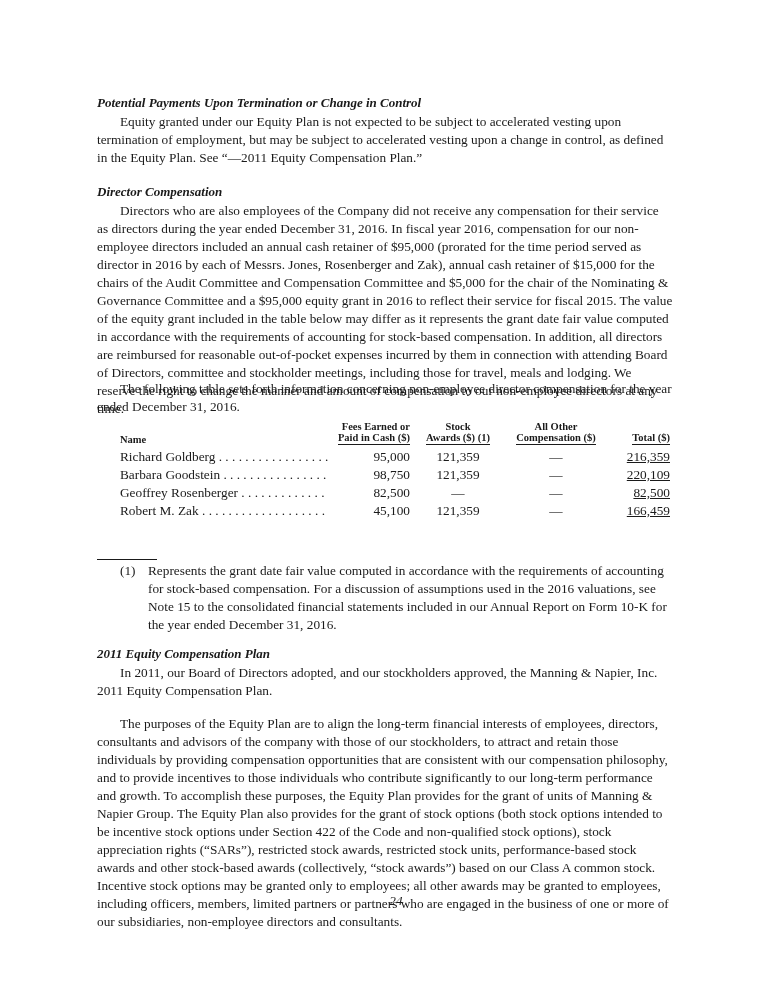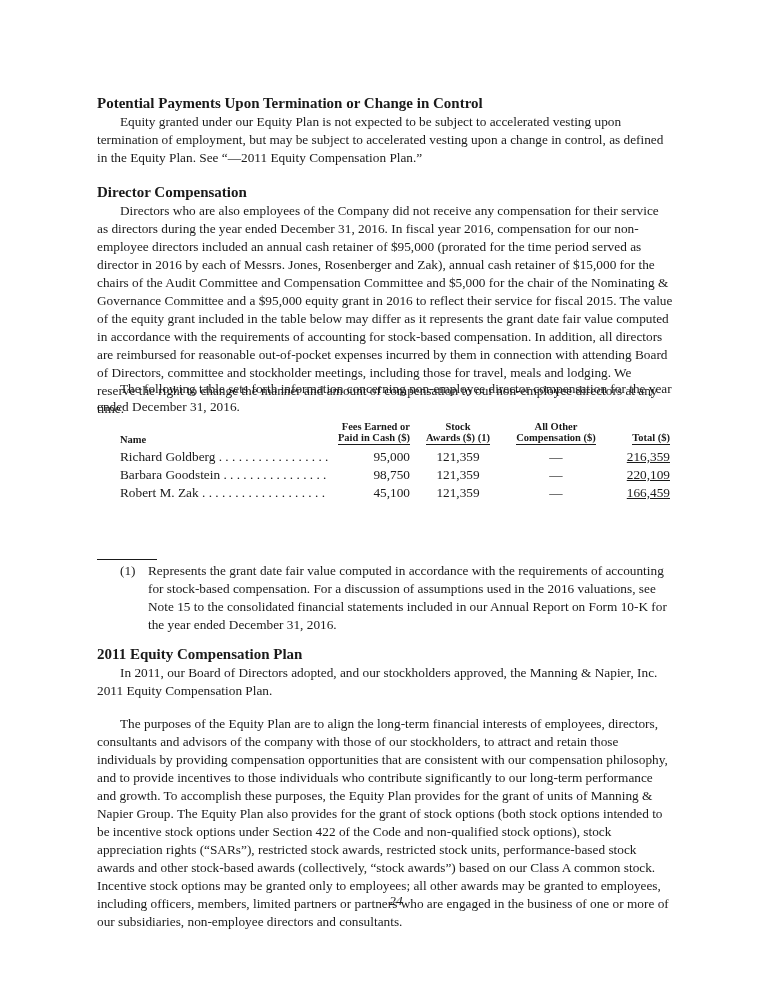--- a/index.html
+++ b/index.html
@@ -1,21 +1,21 @@
 <!DOCTYPE html>
 <html><head>
   <meta charset="utf-8">
   <style>
     html, body { margin: 0; padding: 0; background: #ffffff; }
     body {
       width: 768px; height: 993px; position: relative; overflow: hidden;
       font-family: "Liberation Serif", "DejaVu Serif", serif;
       color: #1a1a1a; font-size: 13.3px; line-height: 18px;
     }
-    .heading { position: absolute; left: 97px; font-weight: bold; font-size: 15px; margin: 0; }
+    .heading { position: absolute; left: 97px; font-weight: bold; font-style: italic; font-size: 13px; margin: 0; }
     .para { position: absolute; left: 97px; width: 576px; margin: 0; text-indent: 23px; text-align: left; }
     table.comp {
       position: absolute; left: 120px; top: 421px; width: 550px;
       border-collapse: collapse; font-size: 13.3px;
     }
     table.comp th {
       font-size: 10.5px; font-weight: bold; line-height: 11px;
       vertical-align: bottom; padding: 0 0 3px 0;
     }
     table.comp th .hdr { display: inline-block; border-bottom: 1.5px solid #1a1a1a; padding-bottom: 1px; }
@@ -63,20 +63,27 @@
         <td class="num col-total">216,359</td>
       </tr>
       <tr>
         <td class="name">Barbara Goodstein . . . . . . . . . . . . . . . .</td>
         <td class="num col-fees">98,750</td>
         <td class="center col-stock">121,359</td>
         <td class="center col-other">—</td>
         <td class="num col-total">220,109</td>
       </tr>
       <tr>
+        <td class="name">Geoffrey Rosenberger . . . . . . . . . . . . .</td>
+        <td class="num col-fees">82,500</td>
+        <td class="center col-stock">—</td>
+        <td class="center col-other">—</td>
+        <td class="num col-total">82,500</td>
+      </tr>
+      <tr>
         <td class="name">Robert M. Zak . . . . . . . . . . . . . . . . . . .</td>
         <td class="num col-fees">45,100</td>
         <td class="center col-stock">121,359</td>
         <td class="center col-other">—</td>
         <td class="num col-total">166,459</td>
       </tr>
     </tbody>
 </table>
 
 <div class="footnote-rule"></div>

